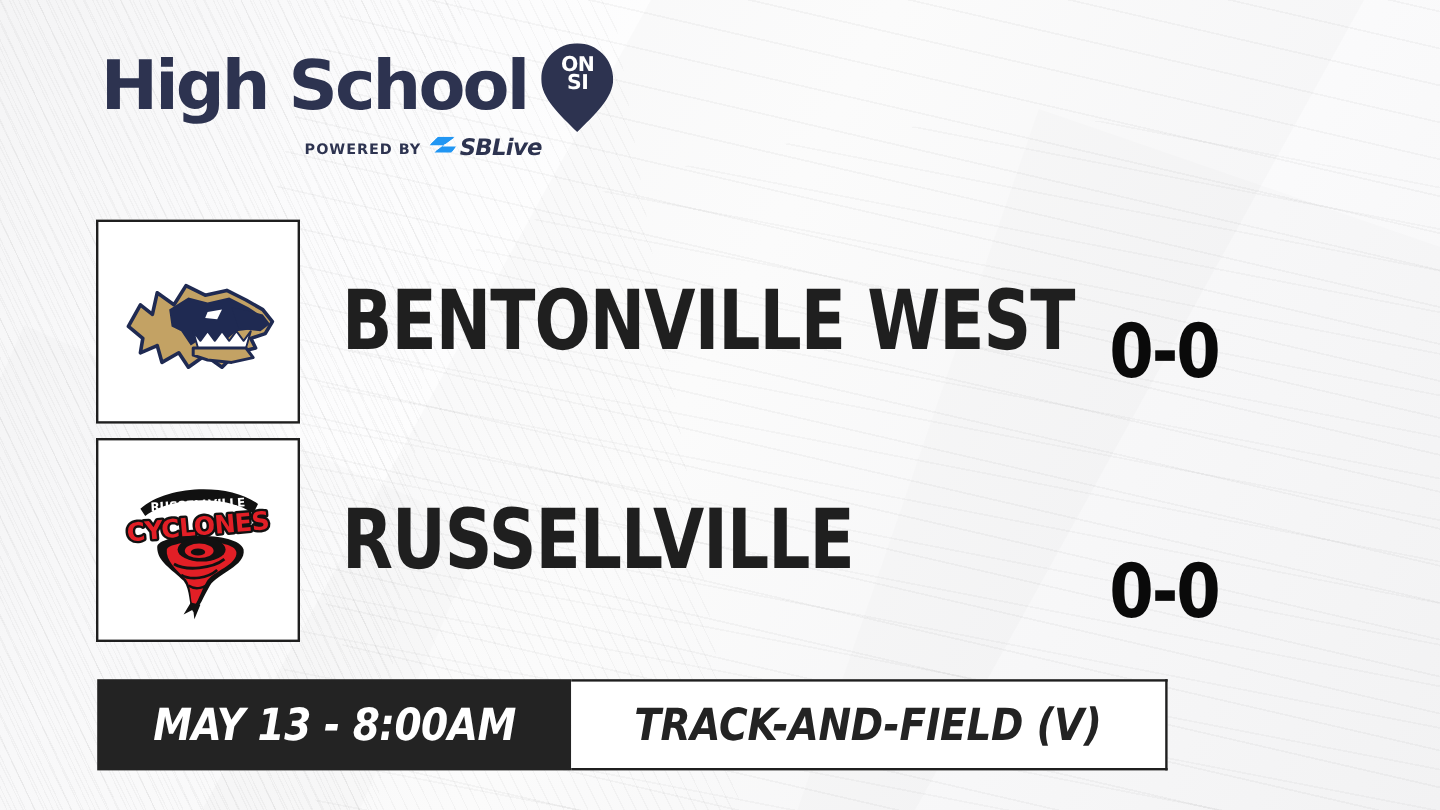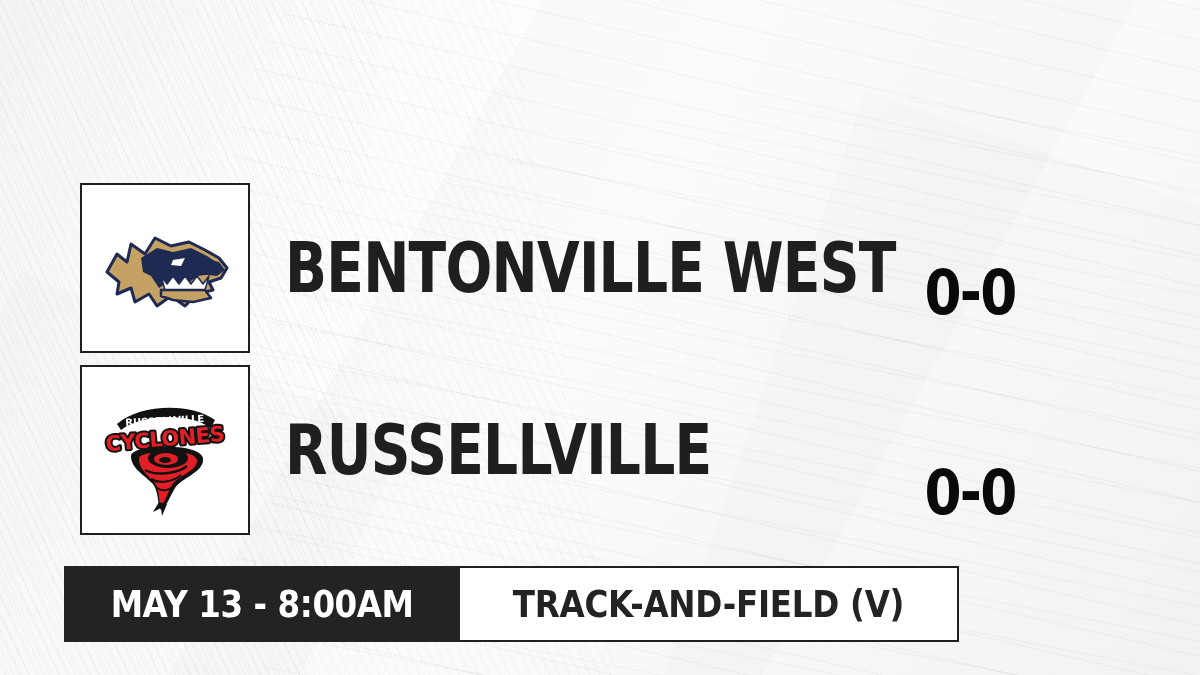--- a/index.html
+++ b/index.html
@@ -225,26 +225,27 @@
     letter-spacing: -2px;
     color: #0a0a0a;
     transform: scaleX(0.86);
   }
   .record.rec-1 { left: 870px; top: 262px; }
   .record.rec-2 { left: 870px; top: 462px; }
 
   
   .infobar {
     position: absolute;
-    left: 64px;
+    left: 81px;
     top: 566px;
     z-index: 5;
     display: flex;
     align-items: stretch;
     height: 76px;
+    font-style: italic;
   }
   .infobar-date {
     background: #232323;
     display: flex;
     align-items: center;
     padding: 0 26px;
   }
   .infobar-date-text {
     font-family: "DejaVu Sans", sans-serif;
     font-weight: 700;
@@ -283,20 +284,46 @@
     <div class="bg-base"></div>
     <div class="bg-fan"></div>
     <div class="bg-fan2"></div>
     <div class="bg-wave"></div>
     <div class="bg-wave2"></div>
     <div class="bg-sheen-a"></div>
     <div class="bg-sheen-b"></div>
     <div class="bg-sheen-c"></div>
   </div>
 
+  <div class="brand">
+    <div class="brand-row">
+      <div class="brand-wordmark">High School</div>
+
+      <div class="pin">
+        <svg width="60" height="74" viewBox="0 0 60 74" aria-hidden="true">
+          <path d="M30 0 C13.4 0 0 13.4 0 30 C0 46 16 60 30 74 C44 60 60 46 60 30 C60 13.4 46.6 0 30 0 Z" fill="#2d3350"></path>
+        </svg>
+        <div class="pin-text">
+          <span>ON</span>
+          <span>SI</span>
+        </div>
+      </div>
+    </div>
+
+    <div class="powered">
+      <div class="powered-label">POWERED BY</div>
+      <div class="sbl-mark">
+        <svg class="sbl-bolt" width="22" height="19" viewBox="0 0 22 19" aria-hidden="true">
+          <path d="M21 0 L7 0 L0 7 L12 7 L5 12 L19 12 L22 8 L10 8 Z" fill="#2196f3"></path>
+          <path d="M20 1 L6.5 1 L1 6 L13 6 L4 13 L18 13 L21.2 9 L9 9 Z" fill="#2196f3"></path>
+        </svg>
+        <div class="sbl-word">SBLive</div>
+      </div>
+    </div>
+  </div>
 
   <div class="team-row row-1">
     <div class="logo-box">
       <svg width="140" height="140" viewBox="0 0 140 140" aria-hidden="true">
         <g transform="translate(6,34)">
 
           <path d="M6 40 L16 22 L26 30 L30 12 L44 22 L54 6 L70 14 L88 10 L104 18 L118 26
                    L126 36 L120 46 L108 50 L112 58 L96 62 L84 74 L70 64 L56 74 L48 62
                    L34 70 L30 56 L16 62 L18 50 Z" fill="#c3a264" stroke="#1f2a52" stroke-width="3" stroke-linejoin="round"></path>
 

